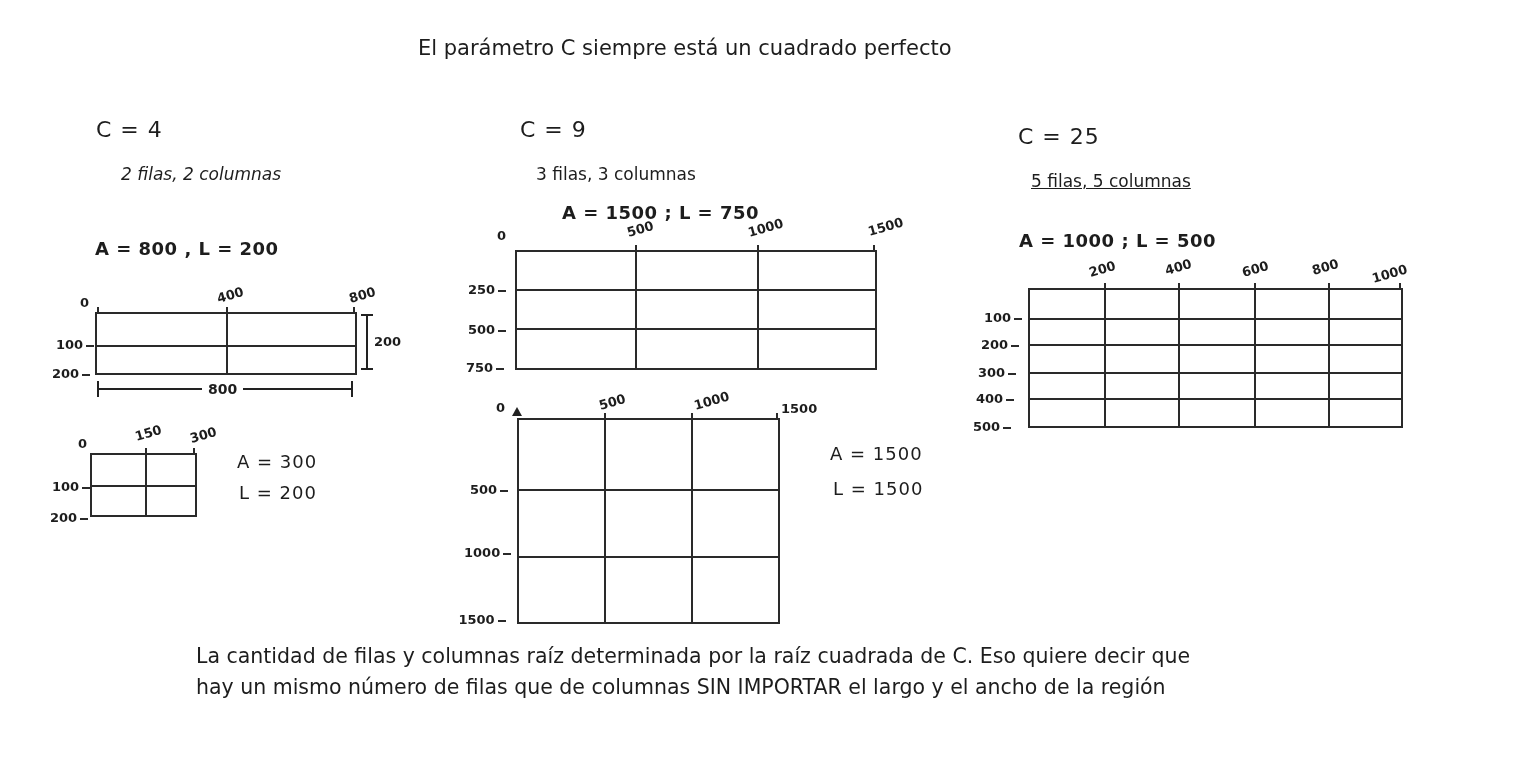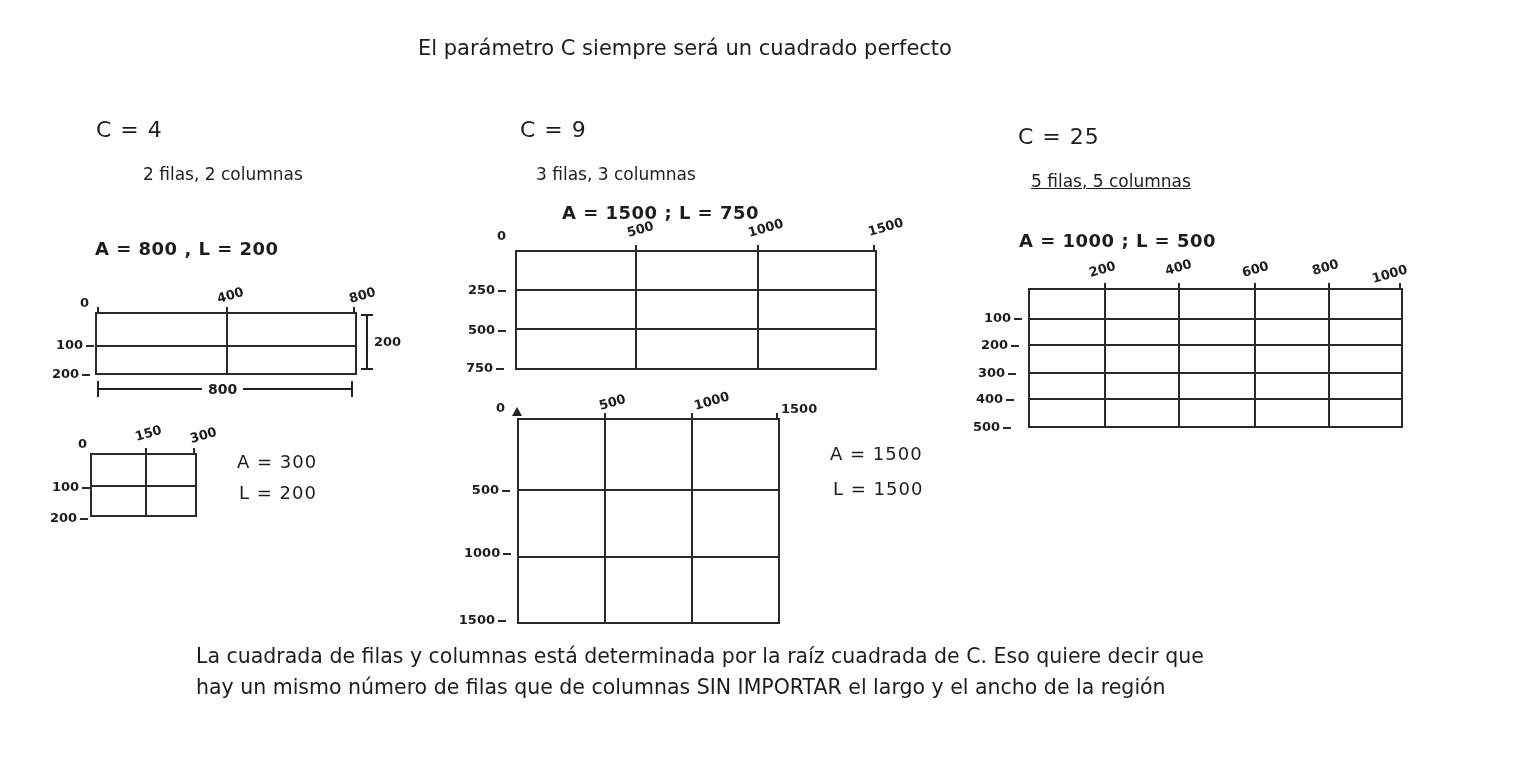--- a/index.html
+++ b/index.html
@@ -19,21 +19,21 @@
   .side-ann { font-size:18px; font-weight:normal; letter-spacing:1px; }
   .footer { font-size:20.5px; }
 
   .gridbox { position:absolute; border:2px solid #2a2a2a; box-sizing:border-box; background:transparent; }
   .vl { position:absolute; top:-1px; bottom:-1px; width:2px; background:#2a2a2a; }
   .hl { position:absolute; left:-1px; right:-1px; height:2px; background:#2a2a2a; }
   .tt { position:absolute; top:-7px; width:2px; height:7px; background:#2a2a2a; }
 
   .ax { position:absolute; font-size:13px; font-weight:bold; line-height:1; white-space:nowrap; }
   .ax.rot { transform:rotate(-16deg); transform-origin:left bottom; }
-  .ax.left { text-align:right; }
+  .ax.left { text-align:center; }
   .ax.left::after {
     content:""; display:inline-block; width:8px; height:2px;
     background:#2a2a2a; margin-left:3px; vertical-align:middle;
   }
 
   .dimv { position:absolute; width:2px; background:#222; }
   .dimv::before, .dimv::after {
     content:""; position:absolute; left:-5px; width:12px; height:2px; background:#222;
   }
   .dimv::before { top:0; } .dimv::after { bottom:0; }
@@ -50,24 +50,24 @@
     position:absolute; width:0; height:0;
     border-left:5px solid transparent; border-right:5px solid transparent;
     border-bottom:9px solid #222;
   }
 </style>
 </head>
 <body>
 
 <div class="canvas">
 
-  <div class="txt title" style="left:418px; top:36px;">El parámetro C siempre será un cuadrado perfecto</div>
+  <div class="txt title" style="left:418px; top:36px;">El parámetro C siempre está un cuadrado perfecto</div>
 
   <div class="txt c-label" style="left:96px; top:117px;">C = 4</div>
-  <div class="txt note" style="left:143px; top:165px;">2 filas, 2 columnas</div>
+  <div class="txt note" style="left:121px; top:165px;font-style:italic;">2 filas, 2 columnas</div>
   <div class="txt params" style="left:95px; top:239px;">A = 800 ,  L = 200</div>
 
   <div class="gridbox" style="left:95px; top:312px; width:262px; height:63px;">
     <div class="vl" style="left:50%;"></div>
     <div class="hl" style="top:52%;"></div>
     <div class="tt" style="left:0;"></div>
     <div class="tt" style="left:50%;"></div>
     <div class="tt" style="left:calc(100% - 2px);"></div>
   </div>
   <div class="ax" style="left:80px; top:296px;">0</div>
@@ -158,16 +158,16 @@
   <div class="ax rot" style="left:1167px; top:264px;">400</div>
   <div class="ax rot" style="left:1244px; top:266px;">600</div>
   <div class="ax rot" style="left:1314px; top:264px;">800</div>
   <div class="ax rot" style="left:1374px; top:272px;">1000</div>
   <div class="ax left" style="left:984px; top:311px; width:38px;">100</div>
   <div class="ax left" style="left:981px; top:338px; width:38px;">200</div>
   <div class="ax left" style="left:978px; top:366px; width:38px;">300</div>
   <div class="ax left" style="left:976px; top:392px; width:38px;">400</div>
   <div class="ax left" style="left:973px; top:420px; width:38px;">500</div>
 
-  <div class="txt footer" style="left:196px; top:645px;">La cuadrada de filas y columnas está determinada por la raíz cuadrada de C. Eso quiere decir que</div>
+  <div class="txt footer" style="left:196px; top:645px;">La cantidad de filas y columnas raíz determinada por la raíz cuadrada de C. Eso quiere decir que</div>
   <div class="txt footer" style="left:196px; top:676px;">hay un mismo número de filas que de columnas SIN IMPORTAR el largo y el ancho de la región</div>
 
 </div>
 
 </body></html>

